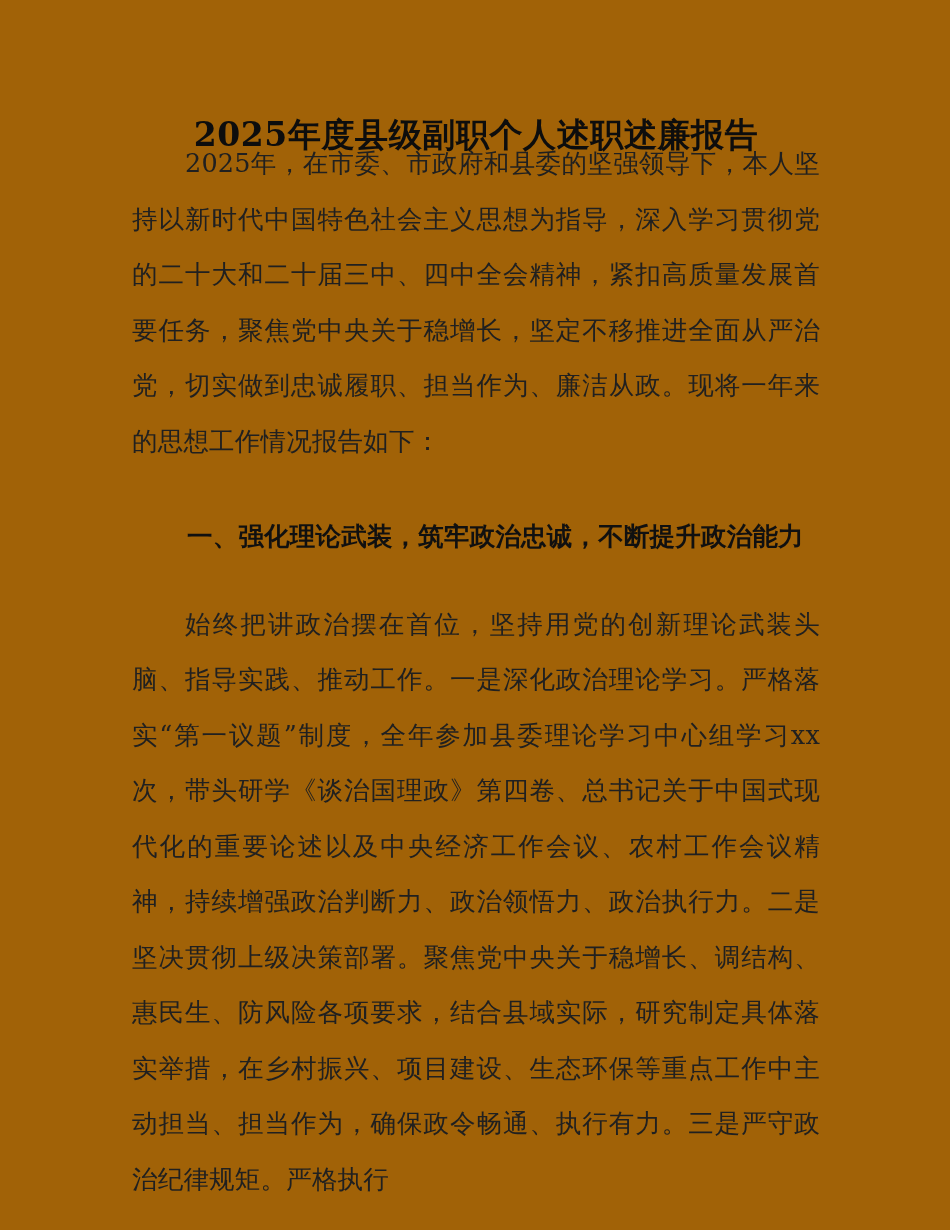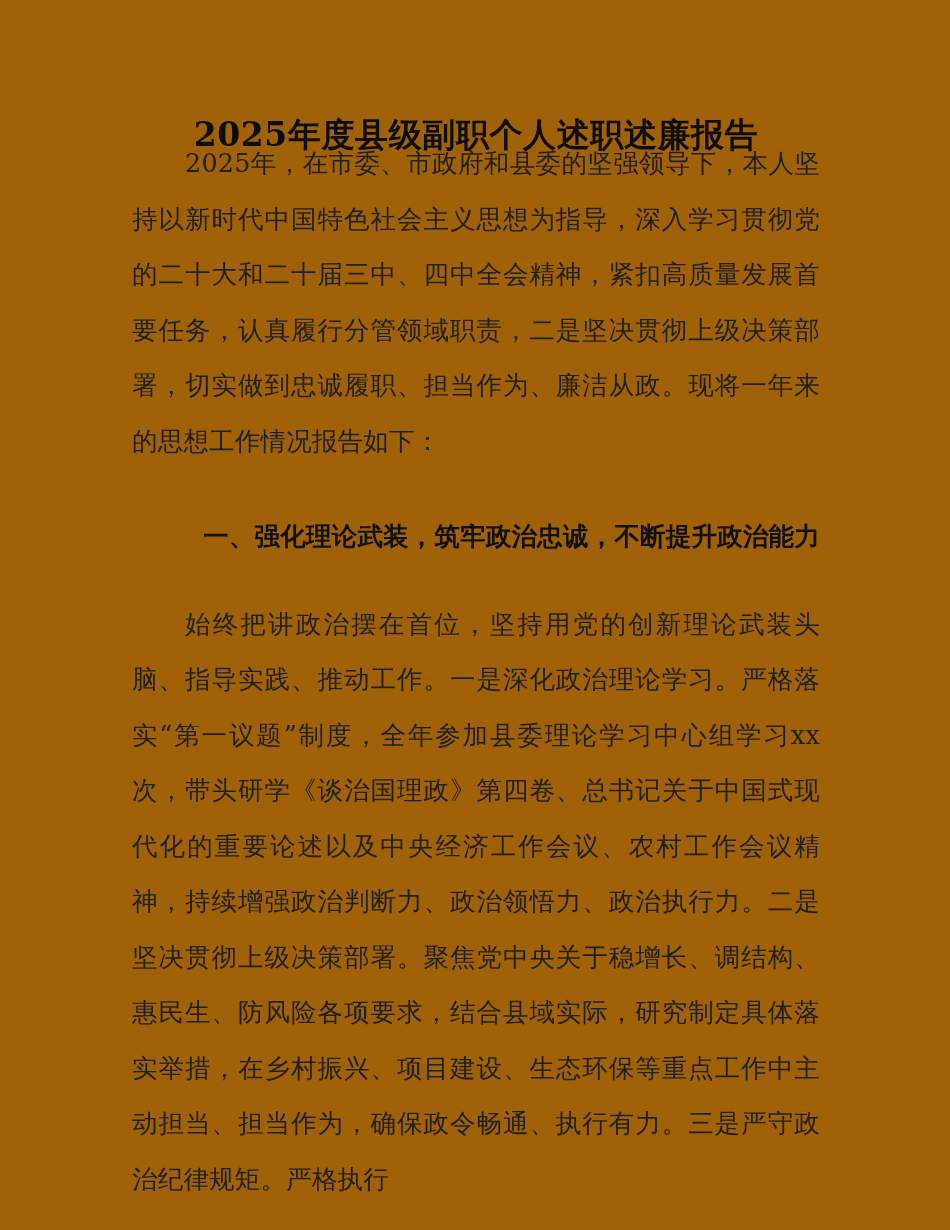--- a/index.html
+++ b/index.html
@@ -63,41 +63,40 @@
   .section-heading {
     margin: 0;
     font-family: "DejaVu Sans", "Liberation Sans", sans-serif;
     font-weight: 700;
     font-size: 25.5px;
     line-height: 55.5px;
     letter-spacing: 0.2px;
     color: #101010;
     text-indent: 55px;
     white-space: nowrap;
-    text-align: right;
   }
 
   .gap-title-body { height: 136px; }
   .gap-before-heading { height: 40px; }
   .gap-after-heading { height: 32px; }
 
   .spacer { width: 100%; }
 </style>
 </head>
 <body>
 
 <div class="page">
 
   <div class="doc-body">
 
     <h1 class="doc-title">2025年度县级副职个人述职述廉报告</h1>
 
     <div class="spacer gap-title-body"></div>
 
-    <p class="para">2025年，在市委、市政府和县委的坚强领导下，本人坚持以新时代中国特色社会主义思想为指导，深入学习贯彻党的二十大和二十届三中、四中全会精神，紧扣高质量发展首要任务，认真履行分管领域职责，二是坚决贯彻上级决策部署，切实做到忠诚履职、担当作为、廉洁从政。现将一年来的思想工作情况报告如下：</p>
+    <p class="para">2025年，在市委、市政府和县委的坚强领导下，本人坚持以新时代中国特色社会主义思想为指导，深入学习贯彻党的二十大和二十届三中、四中全会精神，紧扣高质量发展首要任务，聚焦党中央关于稳增长，坚定不移推进全面从严治党，切实做到忠诚履职、担当作为、廉洁从政。现将一年来的思想工作情况报告如下：</p>
 
     <div class="spacer gap-before-heading"></div>
 
     <h2 class="section-heading">一、强化理论武装，筑牢政治忠诚，不断提升政治能力</h2>
 
     <div class="spacer gap-after-heading"></div>
 
     <p class="para">始终把讲政治摆在首位，坚持用党的创新理论武装头脑、指导实践、推动工作。一是深化政治理论学习。严格落实“第一议题”制度，全年参加县委理论学习中心组学习xx次，带头研学《谈治国理政》第四卷、总书记关于中国式现代化的重要论述以及中央经济工作会议、农村工作会议精神，持续增强政治判断力、政治领悟力、政治执行力。二是坚决贯彻上级决策部署。聚焦党中央关于稳增长、调结构、惠民生、防风险各项要求，结合县域实际，研究制定具体落实举措，在乡村振兴、项目建设、生态环保等重点工作中主动担当、担当作为，确保政令畅通、执行有力。三是严守政治纪律规矩。严格执行</p>
 
   </div>

